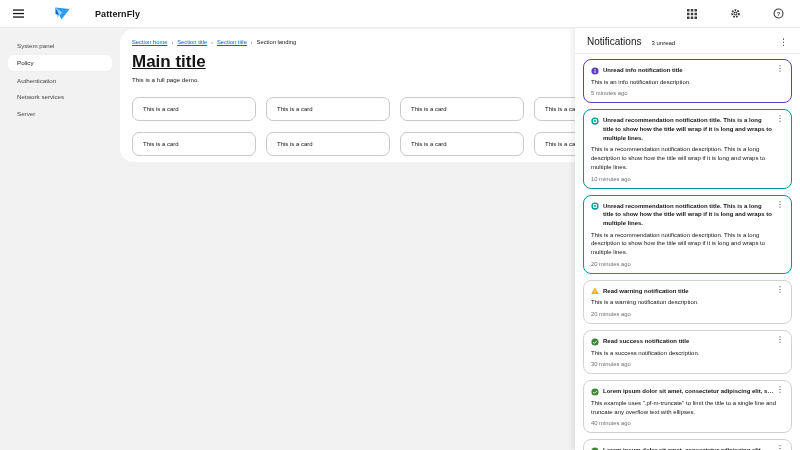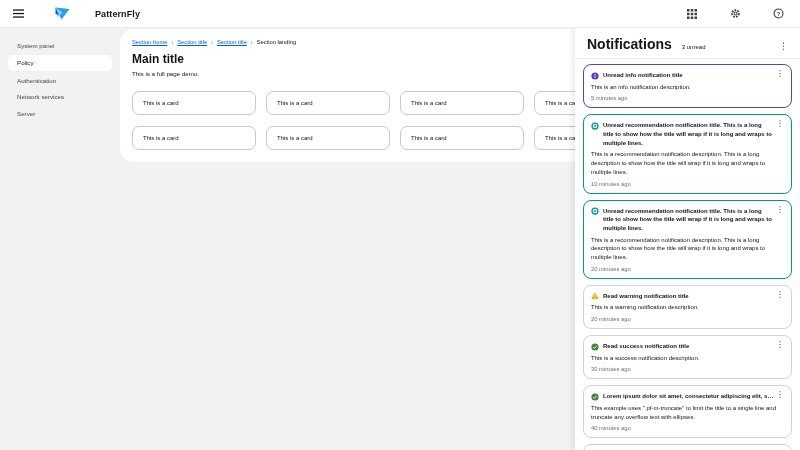--- a/index.html
+++ b/index.html
@@ -28,32 +28,32 @@
   .side-item.active { background:#fff; color:#151515; height:16px; line-height:16px;
     margin:1.5px 8px; box-shadow:0 0 1px rgba(0,0,0,.08); }
 
   
   .main-panel { position:absolute; top:29px; left:120px; width:545px; height:133px;
     background:#fff; border-radius:14px; padding:10px 0 0 12px; z-index:6; }
   .breadcrumb { display:flex; align-items:center; font-size:5.8px; }
   .crumb-link { color:var(--link,#0066cc); text-decoration:underline; cursor:pointer; }
   .crumb-current { color:#151515; }
   .crumb-sep { color:#707070; font-size:5.2px; margin:0 4px; }
-  .page-title { font-size:12px; font-weight:700; margin-top:7px; }
+  .page-title { font-size:17px; font-weight:700; margin-top:7px;text-decoration:underline; }
   .page-subtitle { font-size:6.2px; margin-top:4px; color:#151515; }
   .card-grid { margin-top:14px; width:530px; display:flex; flex-wrap:wrap; gap:11px 10px; }
   .card { width:124px; height:24px; border:1px solid #c9c9c9; border-radius:7px;
     display:flex; align-items:center; padding-left:10px; font-size:6px; background:#fff; }
 
   
   .drawer { position:absolute; top:28px; right:0; width:225px; bottom:0; background:#fff;
     box-shadow:-3px 0 5px rgba(0,0,0,.08); z-index:20; display:flex; flex-direction:column; }
   .d-head { display:flex; align-items:baseline; padding:8px 10px 6px 12px;
     border-bottom:1px solid #ebebeb; }
-  .d-title { font-size:14px; font-weight:700; }
+  .d-title { font-size:10px; font-weight:400; }
   .d-unread { font-size:6px; color:#151515; margin-left:10px; }
   .d-kebab { margin-left:auto; background:none; border:none; cursor:pointer;
     font-size:9px; line-height:9px; color:#151515; padding:0 2px; }
   .notif-list { flex:1; overflow:hidden; padding:5px 8px 0 8px; }
   .notif { position:relative; background:#fff; border:1px solid #d2d2d2;
     border-radius:8px; padding:6px 7px 6px 7px; margin-bottom:6px; cursor:pointer; }
   .notif.unread { border-width:1.5px; }
   .n-head { display:flex; gap:4px; padding-right:10px; }
   .n-icon { width:8px; height:8px; flex:0 0 8px; margin-top:.5px; display:flex; }
   .n-icon svg { width:8px; height:8px; }

